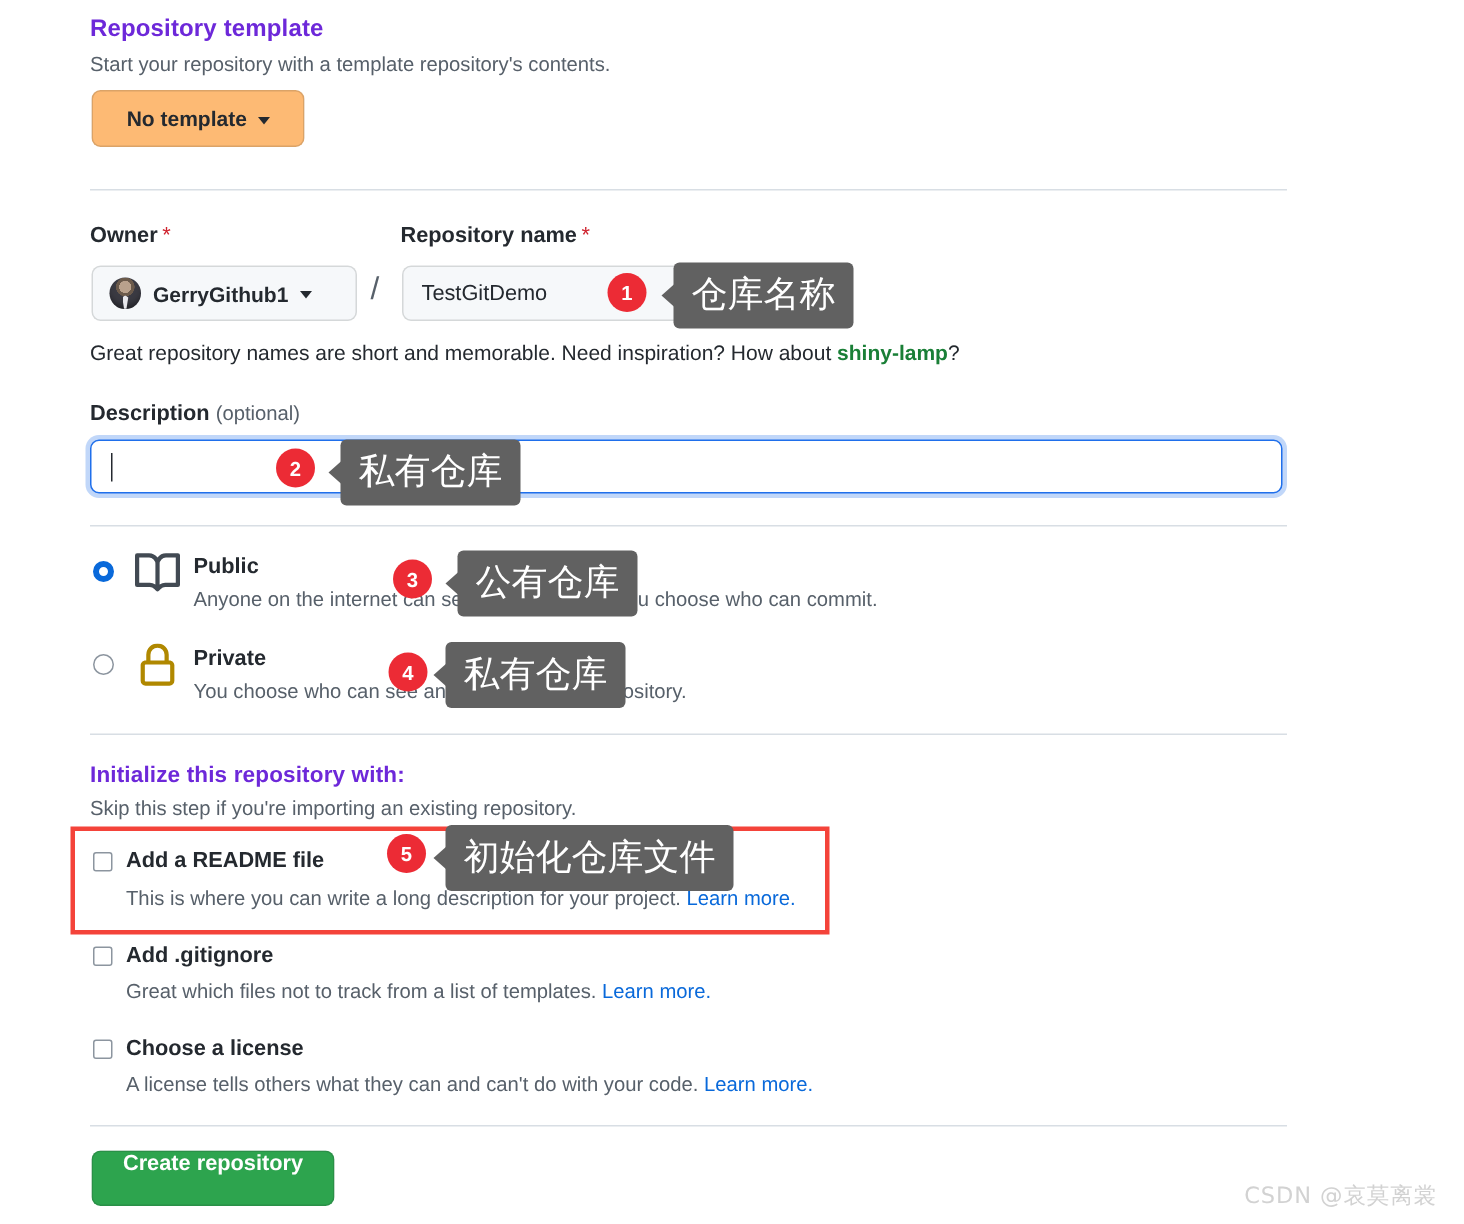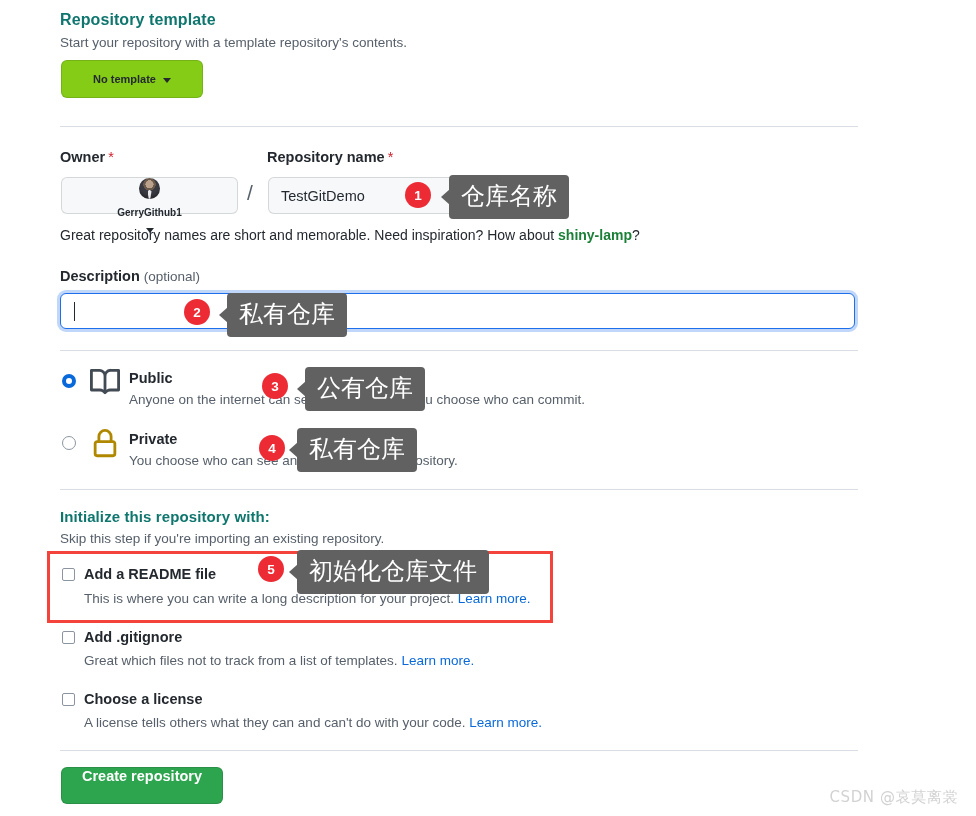--- a/index.html
+++ b/index.html
@@ -21,21 +21,21 @@
     position: absolute;
     left: 0; top: 0;
     width: 976px;
     height: 816px;
   }
 
   
   .sec-title {
     font-size: 16px;
     font-weight: bold;
-    color: #0f766e;
+    color: #6d28d9;
     letter-spacing: 0.1px;
   }
   .sec-sub {
     font-size: 13.5px;
     color: #57606a;
   }
   .divider {
     position: absolute;
     left: 60px;
     width: 798px;
@@ -51,24 +51,24 @@
     position: absolute;
     left: 61px; top: 60px;
     height: 38px;
     min-width: 142px;
     box-sizing: border-box;
     padding: 0 14px;
     display: flex;
     align-items: center;
     justify-content: center;
     gap: 7px;
-    background: #84cc16;
+    background: #fdba74;
     border: 1px solid rgba(27,31,36,0.15);
     border-radius: 6px;
-    font-size: 11px;
+    font-size: 14px;
     font-weight: bold;
     color: #24292f;
     cursor: pointer;
   }
   .caret {
     width: 0; height: 0;
     border-left: 4.5px solid transparent;
     border-right: 4.5px solid transparent;
     border-top: 5px solid #24292f;
     display: inline-block;
@@ -92,25 +92,24 @@
     left: 61px; top: 177px;
     width: 177px; height: 37px;
     box-sizing: border-box;
     background: #f6f8fa;
     border: 1px solid rgba(27,31,36,0.15);
     border-radius: 6px;
     display: flex;
     align-items: center;
     padding: 0 11px;
     gap: 8px;
-    font-size: 10px;
-    font-weight: bold;
-    color: #24292f;
-    cursor: pointer;
-    flex-direction: column;
+    font-size: 14px;
+    font-weight: bold;
+    color: #24292f;
+    cursor: pointer;
   }
   .avatar {
     width: 21px; height: 21px;
     border-radius: 50%;
     background: radial-gradient(circle at 50% 30%, #b9a18c 0 22%, #6b5a4b 23% 34%, #3a3a42 35% 100%);
     box-shadow: inset 0 -4px 4px -2px rgba(0,0,0,0.45);
     position: relative;
     overflow: hidden;
     flex: 0 0 auto;
   }

